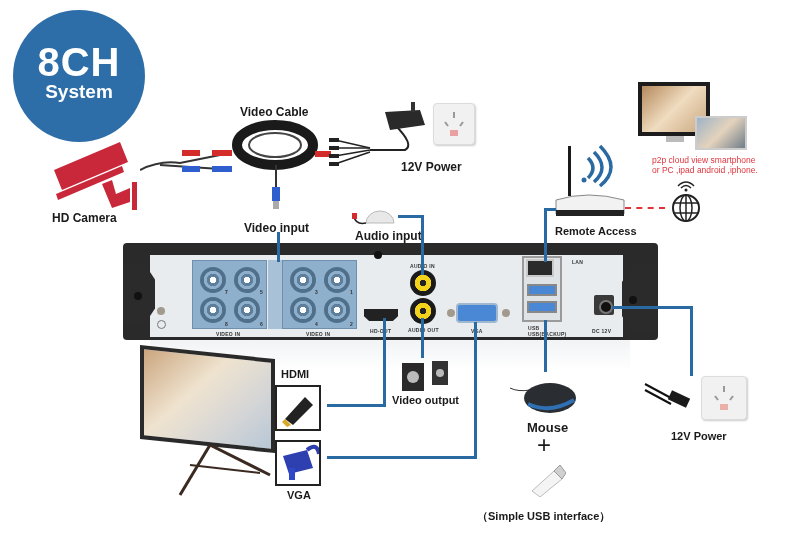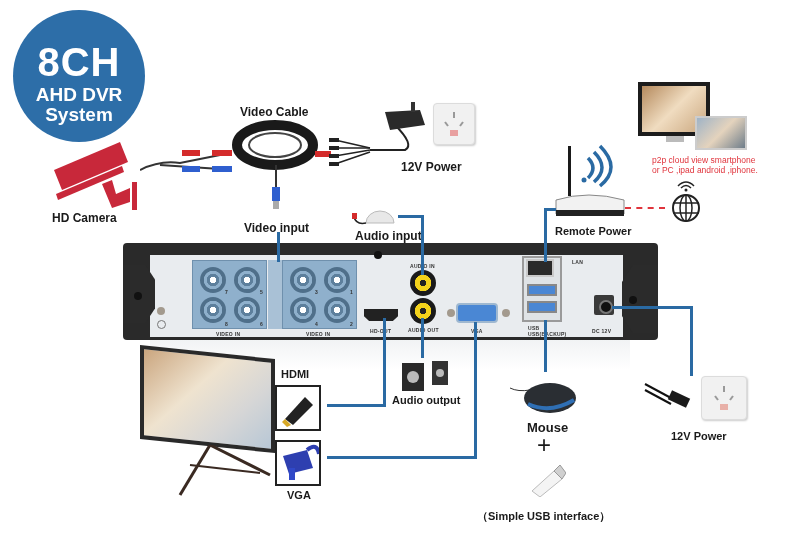--- a/index.html
+++ b/index.html
@@ -32,21 +32,20 @@
   .box-thumb { position:absolute; width:46px; height:46px; border:2px solid #222; background:#fff; }
   .socket { position:absolute; background:#f1f1f1; border:1px solid #dcdcdc; border-radius:4px; box-shadow:1px 1px 2px #ccc; }
   .monitor { left:140px; top:352px; width:135px; height:94px; background:linear-gradient(135deg,#caa57e,#efe3cf 40%,#d6d6d6 70%,#b7c7d6); border:4px solid #2a2a2a; transform:skewY(6deg); }
   .laptop-screen { left:638px; top:82px; width:72px; height:54px; background:linear-gradient(135deg,#b58a5d,#f0dcc0 50%,#caa77f); border:4px solid #1c1c1c; }
 </style>
 </head>
 <body>
 
 <div class="abs badge">
   <div class="b1">8CH</div>
-  <div class="b2">AHD DVR</div>
   <div class="b3">System</div>
 </div>
 
 <svg class="abs" style="left:50px;top:140px;" width="100" height="70">
   <polygon points="4,30 70,2 78,22 12,50" fill="#c8283a"></polygon>
   <polygon points="6,54 72,26 74,32 8,60" fill="#c8283a"></polygon>
   <polygon points="52,44 62,40 66,54 80,48 80,62 62,68" fill="#c8283a"></polygon>
   <rect x="82" y="42" width="5" height="28" fill="#c8283a"></rect>
 </svg>
 <div class="lbl" style="left:52px;top:211px;font-size:12px;">HD Camera</div>
@@ -110,21 +109,21 @@
 
 <svg class="abs" style="left:548px;top:142px;" width="80" height="80">
   <rect x="20" y="4" width="3" height="50" fill="#1a1a1a"></rect>
   <path d="M40,36 Q50,26 40,16" stroke="#2a6aa3" stroke-width="3.5" fill="none"></path>
   <path d="M46,40 Q62,26 46,10" stroke="#2a6aa3" stroke-width="3.5" fill="none"></path>
   <path d="M52,44 Q74,26 52,4" stroke="#2a6aa3" stroke-width="3.5" fill="none"></path>
   <circle cx="36" cy="38" r="2.5" fill="#2a6aa3"></circle>
   <path d="M8,58 Q40,48 76,58 L76,72 L8,72 Z" fill="#f2f2f2" stroke="#888" stroke-width="1"></path>
   <rect x="8" y="68" width="68" height="6" fill="#222"></rect>
 </svg>
-<div class="lbl" style="left:555px;top:225px;font-size:11px;font-weight:bold;">Remote Power</div>
+<div class="lbl" style="left:555px;top:225px;font-size:11px;font-weight:bold;">Remote Access</div>
 
 <svg class="abs" style="left:352px;top:203px;" width="48" height="26">
   <path d="M14,20 A14,12 0 0 1 42,20 Z" fill="#e8e8e8" stroke="#bbb"></path>
   <path d="M14,20 Q4,22 2,14" stroke="#222" stroke-width="1.5" fill="none"></path>
   <rect x="0" y="10" width="5" height="6" fill="#d42b2b"></rect>
 </svg>
 <div class="lbl" style="left:344px;top:229px;font-size:12px;margin-left:11px;">Audio input</div>
 <div class="lbl" style="left:244px;top:221px;font-size:12px;text-align:right;">Video input</div>
 
 <div class="abs dvr"></div>
@@ -223,21 +222,21 @@
   </svg>
 </div>
 <div class="lbl" style="left:287px;top:489px;font-size:11px;">VGA</div>
 
 <svg class="abs" style="left:400px;top:361px;" width="52" height="32">
   <rect x="2" y="2" width="22" height="28" fill="#2a2a2a"></rect>
   <circle cx="13" cy="16" r="6" fill="#bbb"></circle>
   <rect x="32" y="0" width="16" height="24" fill="#333"></rect>
   <circle cx="40" cy="12" r="4" fill="#bbb"></circle>
 </svg>
-<div class="lbl" style="left:392px;top:394px;font-size:11px;">Audio output</div>
+<div class="lbl" style="left:392px;top:394px;font-size:11px;">Video output</div>
 
 <svg class="abs" style="left:508px;top:378px;" width="72" height="42">
   <path d="M2,10 Q10,14 22,12" stroke="#333" stroke-width="1" fill="none"></path>
   <ellipse cx="42" cy="20" rx="26" ry="15" fill="#2a2e33"></ellipse>
   <path d="M20,26 Q42,36 66,22" stroke="#2f6fb4" stroke-width="4" fill="none"></path>
 </svg>
 <div class="lbl" style="left:527px;top:420px;font-size:13px;">Mouse</div>
 <div class="lbl" style="left:537px;top:433px;font-size:24px;font-weight:normal;line-height:24px;">+</div>
 <svg class="abs" style="left:530px;top:465px;" width="36" height="32">
   <polygon points="2,26 24,6 32,14 10,32" fill="#f4f4f4" stroke="#bbb"></polygon>

